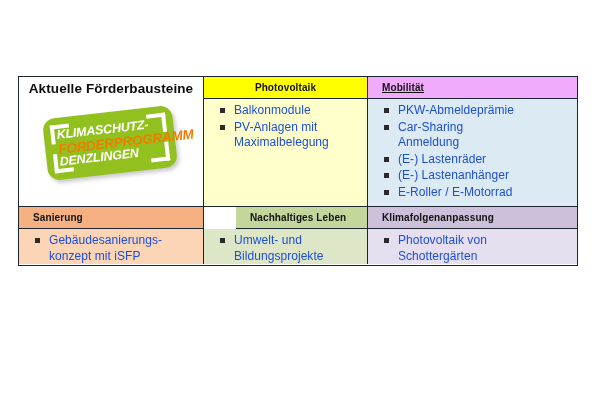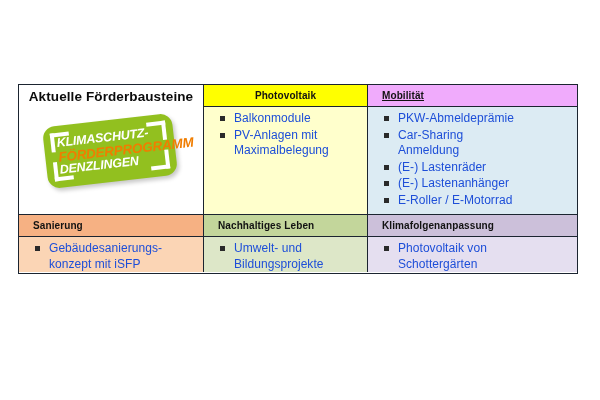--- a/index.html
+++ b/index.html
@@ -16,21 +16,21 @@
     position: relative;
     width: 600px;
     height: 400px;
     background: #ffffff;
   }
 
   
   .table-wrap {
     position: absolute;
     left: 18px;
-    top: 84px;
+    top: 76px;
     width: 560px;
     height: 190px;
     border: 1.5px solid #1b2430;
     box-sizing: border-box;
     display: flex;
     flex-direction: column;
   }
 
   .row {
     display: flex;
@@ -99,21 +99,21 @@
     background: #2a2a2a;
   }
 
   
   .hd-yellow  { background: #ffff00; }
   .bd-yellow  { background: #ffffcc; }
   .hd-blue    { background: #f0abfc; text-decoration: underline; }
   .bd-blue    { background: #dcebf3; }
   .hd-orange  { background: #f6b183; }
   .bd-orange  { background: #fbd5b5; }
-  .hd-green   { background: #c3d69b; }
+  .hd-green   { background: #c3d69b; margin-left: 32px; }
   .bd-green   { background: #dde7c8; }
   .hd-purple  { background: #ccc0da; }
   .bd-purple  { background: #e5dff0; }
   .bd-white   { background: #ffffff; }
 
   
   .title-cell {
     background: #ffffff;
     flex: 1;
     display: flex;

